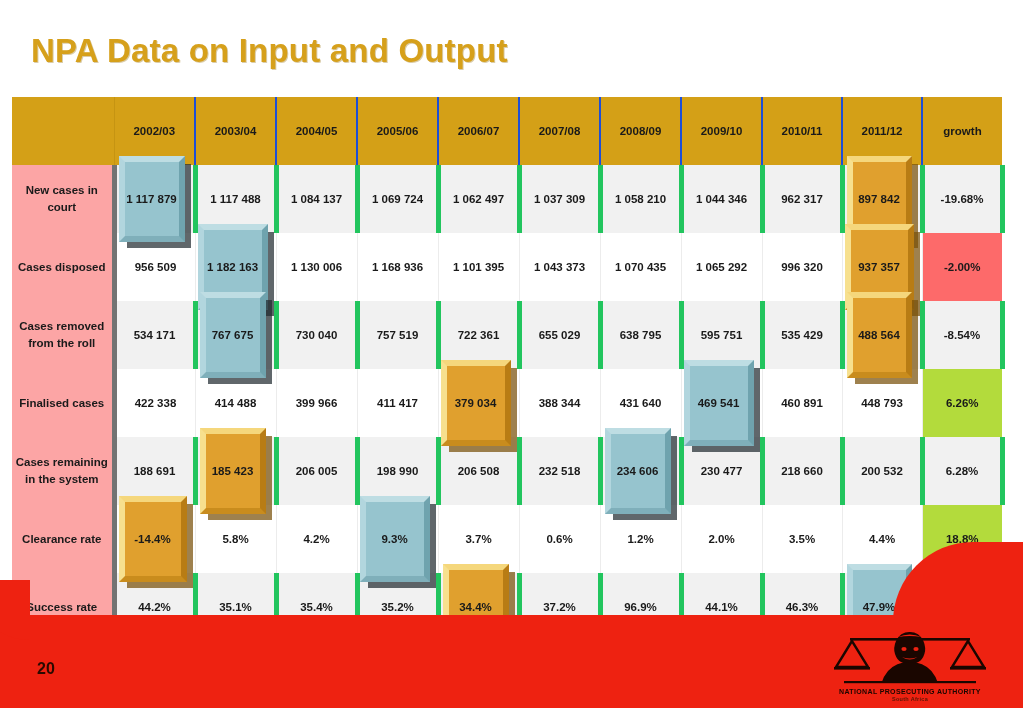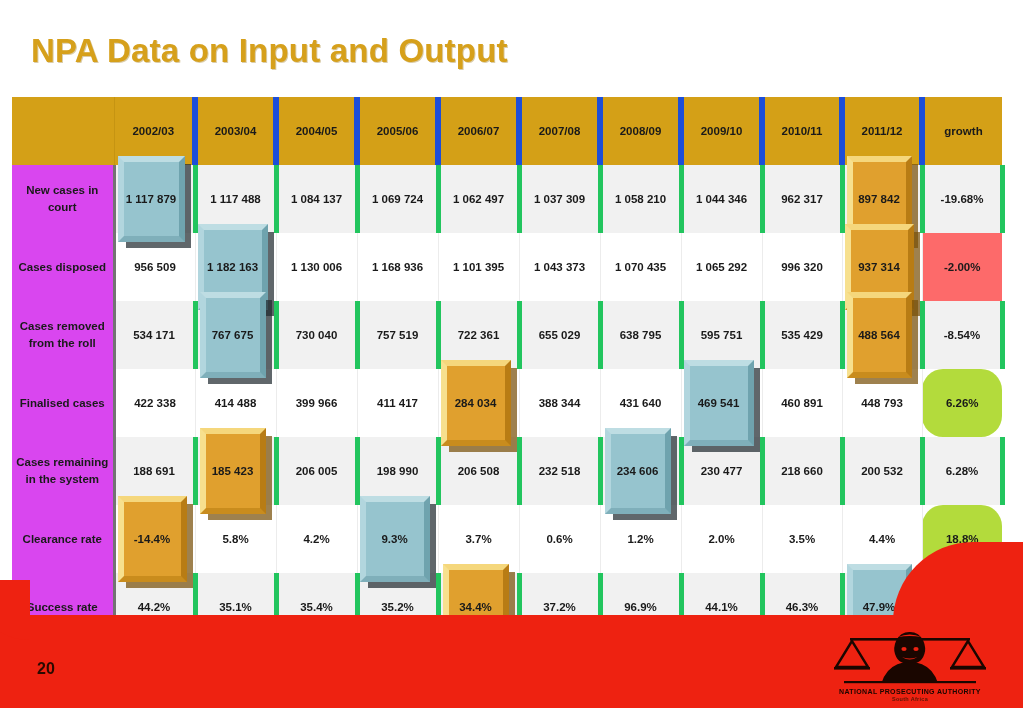--- a/index.html
+++ b/index.html
@@ -41,45 +41,45 @@
     position:relative;
     height:68px;
   }
   
   thead th{
     background:#D4A017;
     height:38px;
     font-size:11.5px;
     font-weight:bold;
     color:#231800;
-    border-right:6px solid #1d4ed8;
+    border-right:2px solid #1d4ed8;
   }
   thead th.corner{background:#D4A017;border-right:1px solid #c59412;}
   thead th:last-child{border-right:none;}
 
   
   td.rowlabel{
-    background:#d946ef;
+    background:#fca5a5;
     color:#1d1400;
     text-align:left;
     padding-left:18px;
     font-size:11.5px;
     font-weight:bold;
     line-height:1.45;
-    border-right:3px solid #737373;
+    border-right:5px solid #737373;
   }
   
   td.val{ background:#ffffff; border-right:1px solid #ececec;}
   tr.alt td.val{ background:#f1f1f1; border-right:5px solid #22c55e;}
   td.val:last-child{border-right:none;}
 
   
   td.growth{font-size:11.5px;font-weight:bold;color:#1a1a1a;}
   td.growth.neg{background:#FD6A6A;}
-  td.growth.pos{background:#B3DB3C;border-radius:21px;}
+  td.growth.pos{background:#B3DB3C;}
 
   
   .box{
     position:absolute;
     left:2px;right:8px;top:-9px;bottom:-9px;
     z-index:5;
     display:flex;align-items:center;justify-content:center;
     box-sizing:border-box;
   }
   .box .face{
@@ -218,21 +218,21 @@
             <td class="val"><span>1 130 006</span></td>
             <td class="val"><span>1 168 936</span></td>
             <td class="val"><span>1 101 395</span></td>
             <td class="val"><span>1 043 373</span></td>
             <td class="val"><span>1 070 435</span></td>
             <td class="val"><span>1 065 292</span></td>
             <td class="val"><span>996 320</span></td>
             <td class="val">
               <div class="box gold">
                 <div class="face"></div>
-                <span class="txt">937 314</span>
+                <span class="txt">937 357</span>
               </div>
             </td>
             <td class="val growth neg">-2.00%</td>
           </tr>
           <tr class="alt">
             <td class="rowlabel">Cases removed from the roll</td>
             <td class="val"><span>534 171</span></td>
             <td class="val">
               <div class="box blue">
                 <div class="face"></div>
@@ -256,21 +256,21 @@
           </tr>
           <tr>
             <td class="rowlabel">Finalised cases</td>
             <td class="val"><span>422 338</span></td>
             <td class="val"><span>414 488</span></td>
             <td class="val"><span>399 966</span></td>
             <td class="val"><span>411 417</span></td>
             <td class="val">
               <div class="box gold">
                 <div class="face"></div>
-                <span class="txt">284 034</span>
+                <span class="txt">379 034</span>
               </div>
             </td>
             <td class="val"><span>388 344</span></td>
             <td class="val"><span>431 640</span></td>
             <td class="val">
               <div class="box blue">
                 <div class="face"></div>
                 <span class="txt">469 541</span>
               </div>
             </td>

